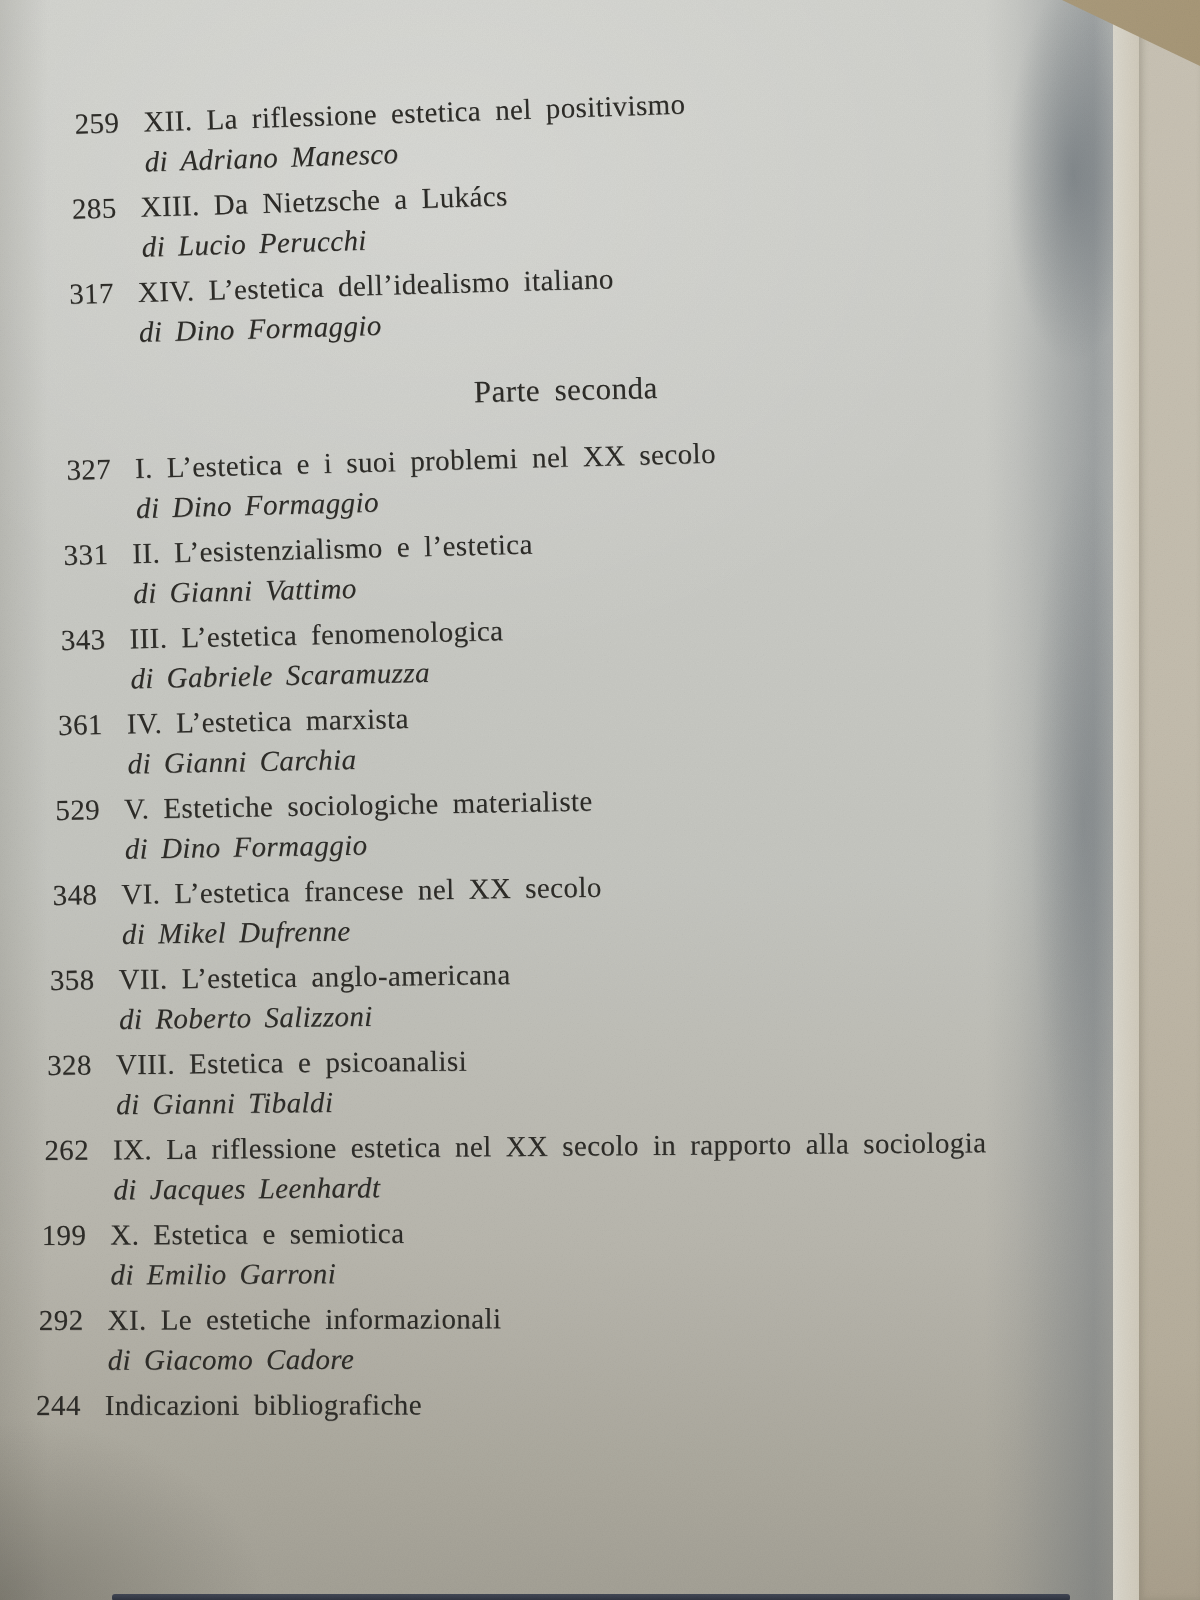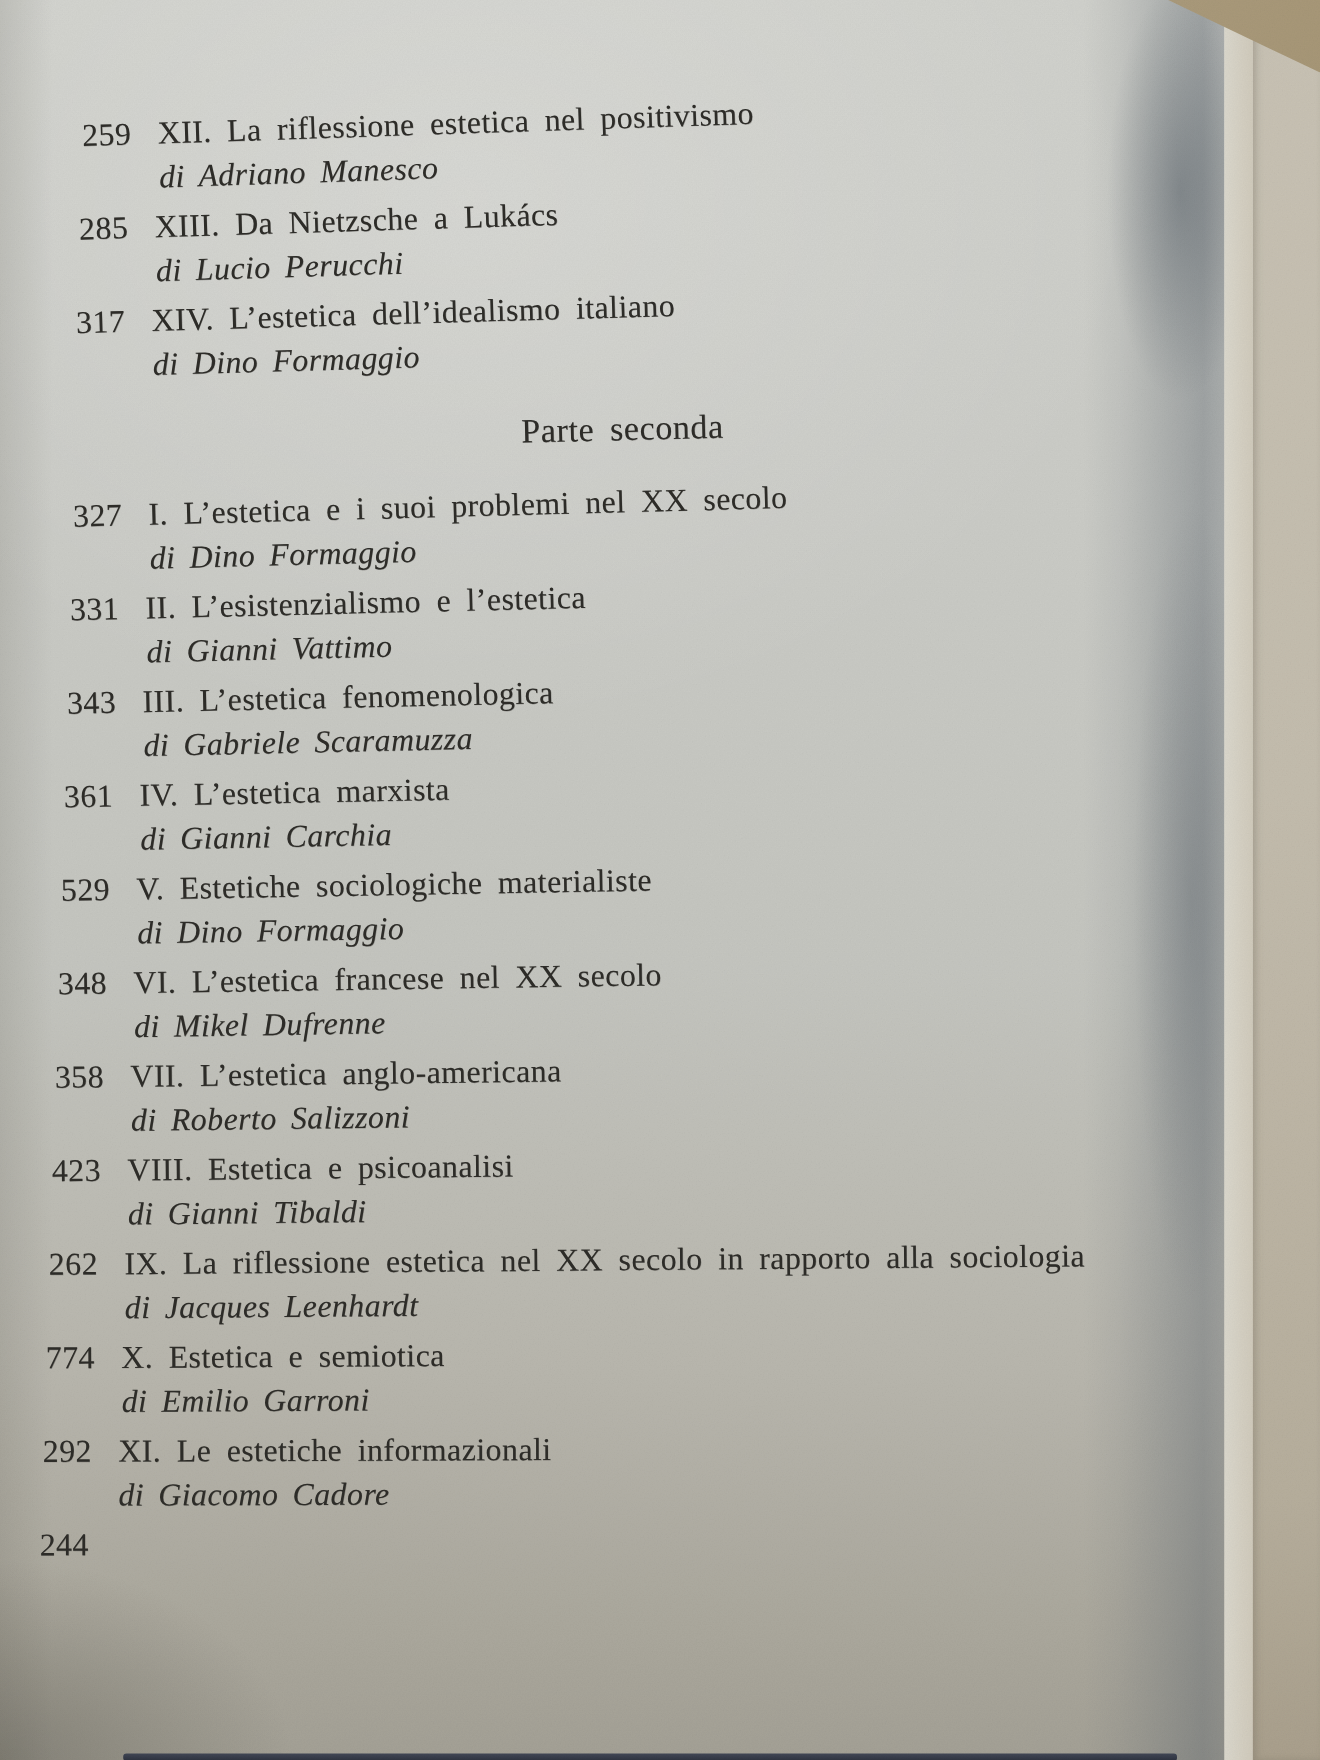--- a/index.html
+++ b/index.html
@@ -144,49 +144,52 @@
         </div>
       </div>
       <div class="entry" style="transform: translateX(-25.2px) rotate(-0.73deg);">
         <span class="num">358</span>
         <div class="lines">
           <div class="title">VII. L’estetica anglo-americana</div>
           <div class="author">di Roberto Salizzoni</div>
         </div>
       </div>
       <div class="entry" style="transform: translateX(-28px) rotate(-0.6deg);">
-        <span class="num">423</span>
+        <span class="num">328</span>
         <div class="lines">
           <div class="title">VIII. Estetica e psicoanalisi</div>
           <div class="author">di Gianni Tibaldi</div>
         </div>
       </div>
       <div class="entry" style="transform: translateX(-30.8px) rotate(-0.47deg);">
         <span class="num">262</span>
         <div class="lines">
           <div class="title">IX. La riflessione estetica nel XX secolo in rapporto alla sociologia</div>
           <div class="author">di Jacques Leenhardt</div>
         </div>
       </div>
       <div class="entry" style="transform: translateX(-33.6px) rotate(-0.34deg);">
-        <span class="num">774</span>
+        <span class="num">199</span>
         <div class="lines">
           <div class="title">X. Estetica e semiotica</div>
           <div class="author">di Emilio Garroni</div>
         </div>
       </div>
       <div class="entry" style="transform: translateX(-36.4px) rotate(-0.21deg);">
         <span class="num">292</span>
         <div class="lines">
           <div class="title">XI. Le estetiche informazionali</div>
           <div class="author">di Giacomo Cadore</div>
         </div>
       </div>
       <div class="entry" style="transform: translateX(-39.2px) rotate(-0.08deg);">
         <span class="num">244</span>
+        <div class="lines">
+          <div class="title">Indicazioni bibliografiche</div>
+        </div>
       </div>
     </div>
 
   <div class="bottom-strip"></div>
 
   <svg class="noise" width="1200" height="1600">
     <filter id="grain">
       <feTurbulence type="fractalNoise" baseFrequency="0.85" numOctaves="2" stitchTiles="stitch"></feTurbulence>
       <feColorMatrix type="saturate" values="0"></feColorMatrix>
     </filter>

